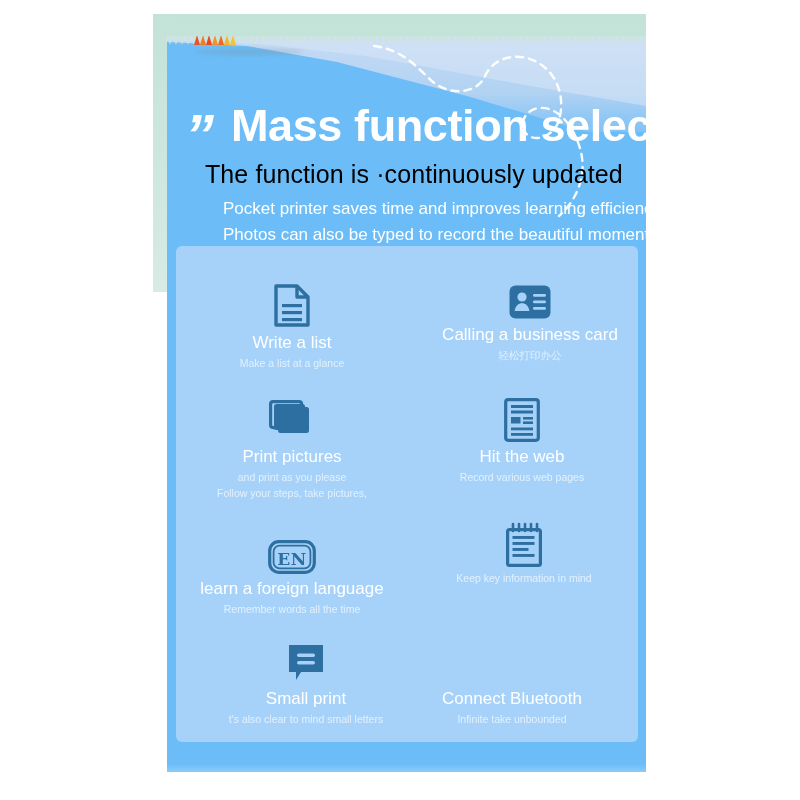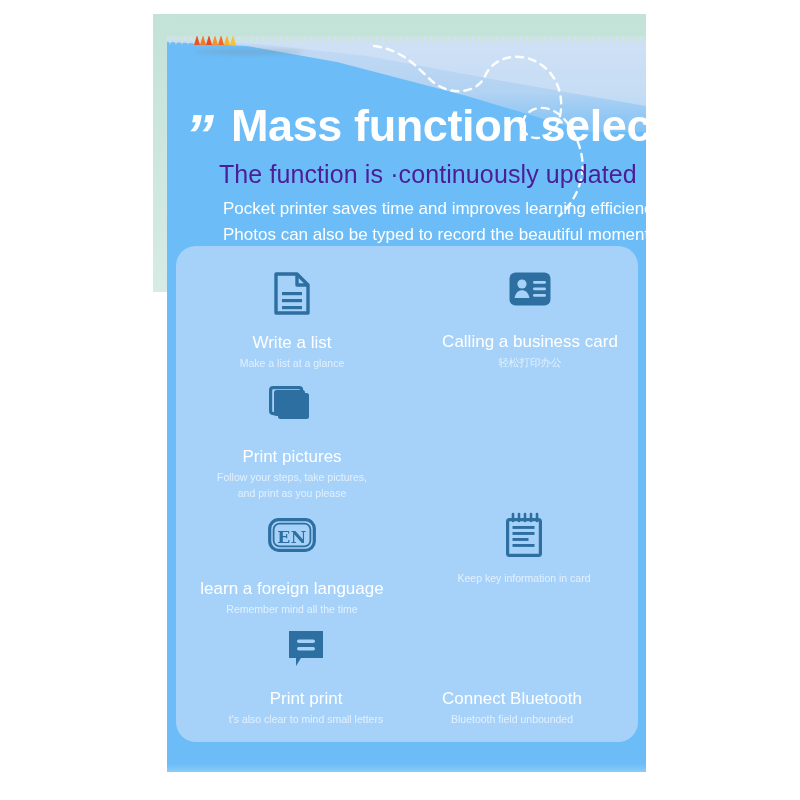--- a/index.html
+++ b/index.html
@@ -125,66 +125,65 @@
     font-size: 45px;
     font-weight: 700;
     line-height: 1.05;
     white-space: nowrap;
     letter-spacing: -0.4px;
   }
   .subhead {
     position: absolute;
     left: 20px;
     top: 76px;
-    color: #4c1d95;
+    color: #000000;
     font-size: 25px;
     font-weight: 400;
     white-space: nowrap;
     letter-spacing: 0.1px;
-    margin-left: 14px;
   }
   .blurb {
     position: absolute;
     left: 38px;
     top: 112px;
     color: #ffffff;
     font-size: 17px;
     font-weight: 400;
     line-height: 1.55;
     white-space: nowrap;
   }
 
   
   .feature-panel {
     position: absolute;
     left: 9px;
     top: 210px;
     width: 462px;
     height: 496px;
     background: #a6d2fa;
-    border-radius: 20px;
+    border-radius: 6px;
   }
 
   .grid {
     position: absolute;
     left: 0;
     top: 0;
     width: 462px;
     height: 496px;
   }
 
   .feature {
     position: absolute;
     width: 240px;
     text-align: center;
   }
   .feature .icon-wrap {
     height: 56px;
     display: flex;
-    align-items: flex-start;
+    align-items: flex-end;
     justify-content: center;
   }
   .feature .icon-wrap svg { display: block; }
   .feature .f-title {
     color: #ffffff;
     font-size: 17px;
     font-weight: 400;
     line-height: 1.25;
     margin-top: 4px;
     white-space: nowrap;
@@ -194,21 +193,21 @@
     font-family: Liberation Sans, sans-serif;
     font-size: 10.5px;
     font-weight: 400;
     line-height: 1.5;
     margin-top: 3px;
     opacity: 0.92;
   }
 
   
   .f-1 { left: -4px;  top: 26px;  }
-  .f-2 { left: 234px; top: 25px;  }
+  .f-2 { left: 234px; top: 18px;  }
   .f-3 { left: -4px;  top: 140px; }
   .f-4 { left: 226px; top: 140px; }
   .f-5 { left: -4px;  top: 272px; }
   .f-6 { left: 228px; top: 266px; }
   .f-7 { left: 10px;  top: 382px; }
   .f-8 { left: 216px; top: 382px; }
 
   .f-8 .icon-wrap { height: 56px; visibility: hidden; }
 
   
@@ -359,37 +358,55 @@
             <svg width="46" height="42" viewBox="0 0 46 42" aria-hidden="true">
               <rect x="9" y="7" width="31" height="26" rx="2.5" fill="#2d6fa0"></rect>
               <rect x="5" y="4" width="31" height="26" rx="2.5" fill="#2d6fa0"></rect>
               <rect x="1.6" y="1.6" width="31" height="26" rx="2.5" fill="none" stroke="#2d6fa0" stroke-width="3.2"></rect>
               <circle cx="10.5" cy="9.5" r="2.8" fill="#2d6fa0"></circle>
               <path d="M5,24.4 L13,14.6 L18.4,20.4 L23,15 L30.4,24.4 Z" fill="#2d6fa0"></path>
             </svg>
           </div>
           <div class="f-title">Print pictures</div>
           <div class="f-desc">
+            <div>and print as you please</div>
             <div>Follow your steps, take pictures,</div>
-            <div>and print as you please</div>
-          </div>
-        </div>
-
+          </div>
+        </div>
+
+        <div class="feature f-4">
+          <div class="icon-wrap">
+            <svg width="36" height="44" viewBox="0 0 36 44" aria-hidden="true">
+              <rect x="1.7" y="1.7" width="32.6" height="40.6" rx="2.5" fill="none" stroke="#2d6fa0" stroke-width="3.2"></rect>
+              <rect x="7" y="7" width="22" height="3" fill="#2d6fa0"></rect>
+              <rect x="7" y="12.5" width="22" height="3" fill="#2d6fa0"></rect>
+              <rect x="7" y="19" width="9.5" height="6.5" fill="#2d6fa0"></rect>
+              <rect x="19" y="19" width="10" height="2.6" fill="#2d6fa0"></rect>
+              <rect x="19" y="23.4" width="10" height="2.6" fill="#2d6fa0"></rect>
+              <rect x="7" y="29.5" width="22" height="2.8" fill="#2d6fa0"></rect>
+              <rect x="7" y="35" width="22" height="2.8" fill="#2d6fa0"></rect>
+            </svg>
+          </div>
+          <div class="f-title">Hit the web</div>
+          <div class="f-desc">
+            <div>Record various web pages</div>
+          </div>
+        </div>
 
         <div class="feature f-5">
           <div class="icon-wrap">
             <svg width="48" height="34" viewBox="0 0 48 34" aria-hidden="true">
               <rect x="1.7" y="1.7" width="44.6" height="30.6" rx="9" fill="none" stroke="#2d6fa0" stroke-width="3.2"></rect>
               <rect x="5.6" y="5.6" width="36.8" height="22.8" rx="6" fill="none" stroke="#2d6fa0" stroke-width="1.8"></rect>
               <text x="24" y="24.6" text-anchor="middle" font-family="'DejaVu Serif', serif" font-size="17" font-weight="700" fill="#2d6fa0" letter-spacing="0.5">EN</text>
             </svg>
           </div>
           <div class="f-title">learn a foreign language</div>
           <div class="f-desc">
-            <div>Remember mind all the time</div>
+            <div>Remember words all the time</div>
           </div>
         </div>
 
         <div class="feature f-6">
           <div class="icon-wrap">
             <svg width="40" height="46" viewBox="0 0 40 46" aria-hidden="true">
               <g stroke="#2d6fa0" stroke-width="2.6" stroke-linecap="round">
                 <line x1="9" y1="2" x2="9" y2="9"></line>
                 <line x1="15" y1="2" x2="15" y2="9"></line>
                 <line x1="21" y1="2" x2="21" y2="9"></line>
@@ -397,43 +414,43 @@
                 <line x1="33" y1="2" x2="33" y2="9"></line>
               </g>
               <rect x="3.6" y="7.6" width="32.8" height="35.8" rx="2" fill="none" stroke="#2d6fa0" stroke-width="3.2"></rect>
               <rect x="8.5" y="14" width="22" height="2.9" fill="#2d6fa0"></rect>
               <rect x="8.5" y="20" width="22" height="2.9" fill="#2d6fa0"></rect>
               <rect x="8.5" y="26" width="16" height="2.9" fill="#2d6fa0"></rect>
               <rect x="8.5" y="32" width="22" height="2.9" fill="#2d6fa0"></rect>
             </svg>
           </div>
           <div class="f-desc">
-            <div>Keep key information in card</div>
+            <div>Keep key information in mind</div>
           </div>
         </div>
 
         <div class="feature f-7">
           <div class="icon-wrap">
             <svg width="40" height="42" viewBox="0 0 40 42" aria-hidden="true">
               <path d="M3,3 H37 V30 H15 L10,38 V30 H3 Z" fill="#2d6fa0"></path>
               <rect x="11" y="11.5" width="18" height="3.6" rx="1.8" fill="#a6d2fa"></rect>
               <rect x="11" y="19" width="18" height="3.6" rx="1.8" fill="#a6d2fa"></rect>
             </svg>
           </div>
-          <div class="f-title">Print print</div>
+          <div class="f-title">Small print</div>
           <div class="f-desc">
             <div>t's also clear to mind small letters</div>
           </div>
         </div>
 
         <div class="feature f-8">
           <div class="icon-wrap"></div>
           <div class="f-title">Connect Bluetooth</div>
           <div class="f-desc">
-            <div>Bluetooth field unbounded</div>
+            <div>Infinite take unbounded</div>
           </div>
         </div>
 
       </div>
     </div>
 
     <div class="bottom-glow"></div>
   </div>
 </div>
 

